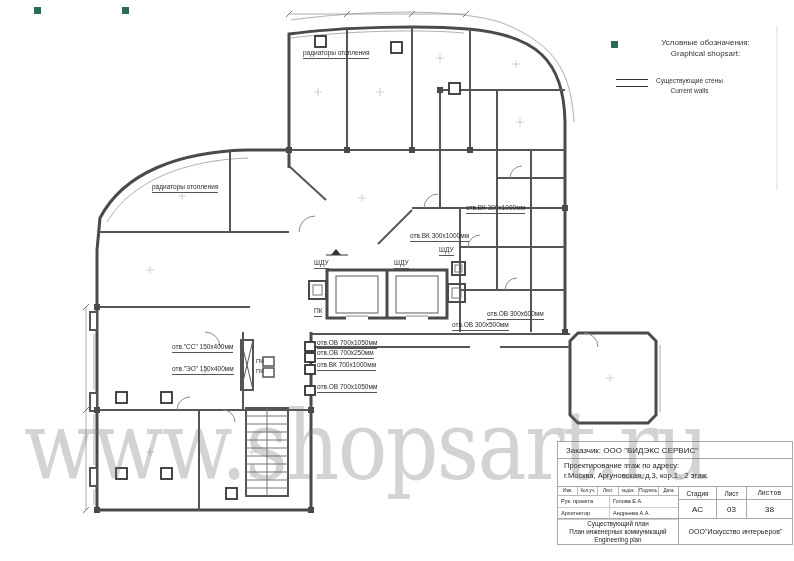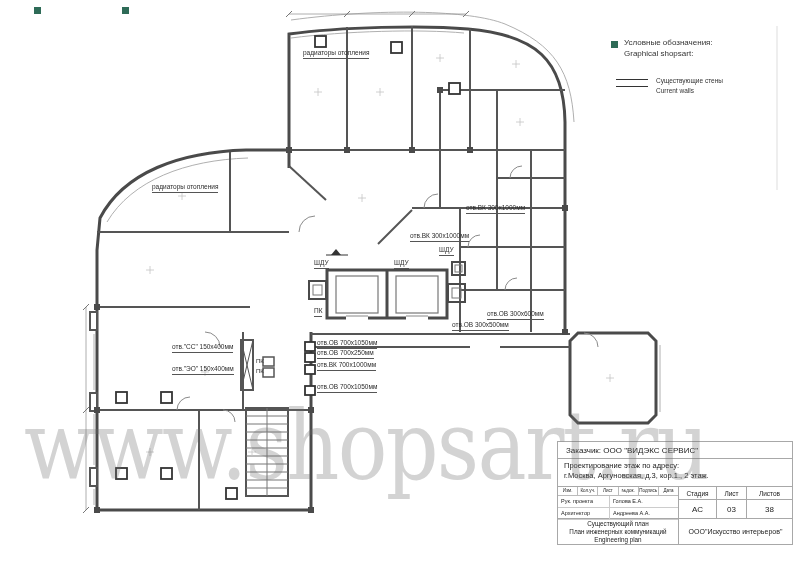--- a/index.html
+++ b/index.html
@@ -8,21 +8,21 @@
   .plan-svg{position:absolute;left:0;top:0;z-index:1;}
   
   .lbl{position:absolute;z-index:4;font-size:6.5px;line-height:1.05;color:#2b2b2b;white-space:nowrap;}
   .lbl.u{border-bottom:0.75px solid #555;padding-bottom:1px;}
   .lbl.small{font-size:6px;}
   
   .watermark{position:absolute;left:24px;top:390px;z-index:9;pointer-events:none;
              font-family:"DejaVu Serif",serif;font-size:96px;color:#6f6f6f;opacity:.3;
              letter-spacing:-2px;white-space:nowrap;transform:scaleX(.86);transform-origin:0 0;}
   
-  .legend{position:absolute;left:612px;top:38px;width:175px;z-index:6;color:#333;}
+  .legend{position:absolute;left:612px;top:38px;width:175px;z-index:6;color:#333;text-align:center;}
   .legend .t{font-size:8px;line-height:1.35;margin-left:12px;}
   .legend-item{display:flex;align-items:flex-start;margin-top:16px;margin-left:4px;}
   .dbl-line{display:inline-block;width:32px;height:6px;border-top:1.5px solid #333;
             border-bottom:1.5px solid #333;margin-top:3px;}
   .legend-item .cap{margin-left:8px;font-size:6.5px;line-height:1.6;color:#333;}
   
   .tb{position:absolute;left:557px;top:441px;width:236px;height:104px;z-index:6;
       border:1px solid #a8a8a8;color:#222;background:transparent;box-sizing:border-box;}
   .tb .r1{height:17px;line-height:17px;font-size:8px;padding-left:8px;border-bottom:1px solid #a8a8a8;box-sizing:border-box;}
   .tb .r2{height:28px;font-size:7.5px;line-height:1.35;padding:2px 0 0 6px;border-bottom:1px solid #a8a8a8;box-sizing:border-box;}
@@ -31,21 +31,21 @@
   .tb .rev-h{display:flex;border-bottom:0.5px solid #bbb;}
   .tb .rev-h span{font-size:4.5px;line-height:8px;flex:1;text-align:center;border-right:0.5px solid #bbb;}
   .tb .rev-h span:last-child{border-right:none;}
   .tb .rev-row{display:flex;font-size:5.5px;line-height:11px;border-bottom:0.5px solid #ccc;}
   .tb .rev-row .role{width:52px;padding-left:3px;border-right:0.5px solid #ccc;box-sizing:border-box;}
   .tb .rev-row .nm{flex:1;padding-left:3px;}
   .tb .stage{flex:1;border-left:1px solid #a8a8a8;display:grid;
              grid-template-columns:38px 30px 1fr;grid-template-rows:13px 1fr;box-sizing:border-box;}
   .tb .stage div{display:flex;align-items:center;justify-content:center;
                  border-right:1px solid #a8a8a8;box-sizing:border-box;}
-  .tb .stage div:nth-child(3n){border-right:none;}
+  .tb .stage div:nth-child(3n){border-right:none;font-family:Liberation Mono, monospace;}
   .tb .stage .hd{font-size:6.5px;border-bottom:1px solid #a8a8a8;}
   .tb .stage .vl{font-size:8px;}
   .tb .r4{height:25px;display:flex;box-sizing:border-box;}
   .tb .doc{width:120px;text-align:center;font-size:6.3px;line-height:1.25;padding-top:1px;box-sizing:border-box;}
   .tb .comp{flex:1;border-left:1px solid #a8a8a8;display:flex;align-items:center;
             justify-content:center;font-size:7px;box-sizing:border-box;}
 </style>
 </head>
 <body>
 

